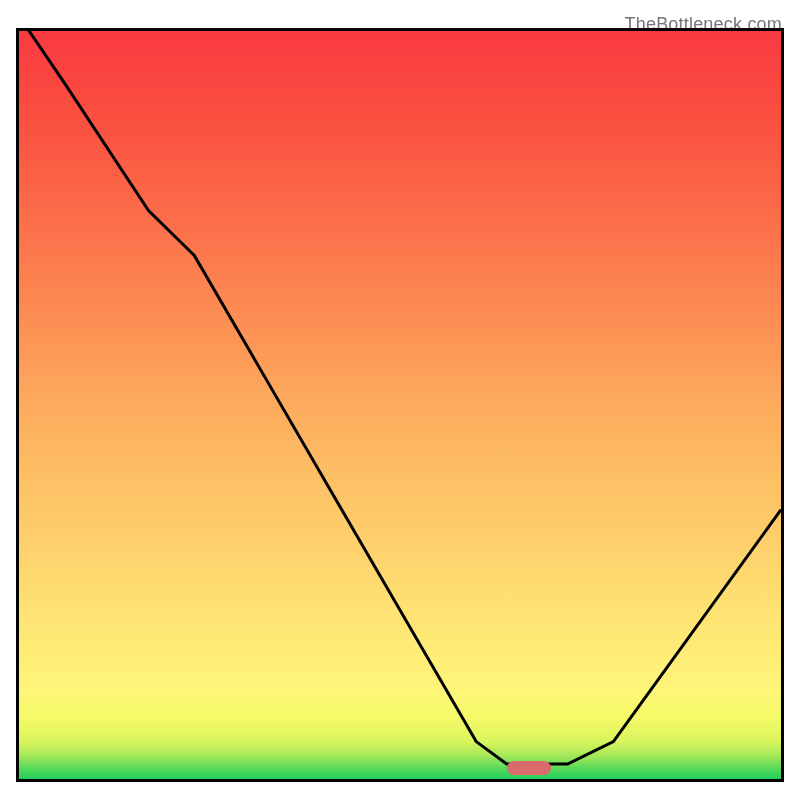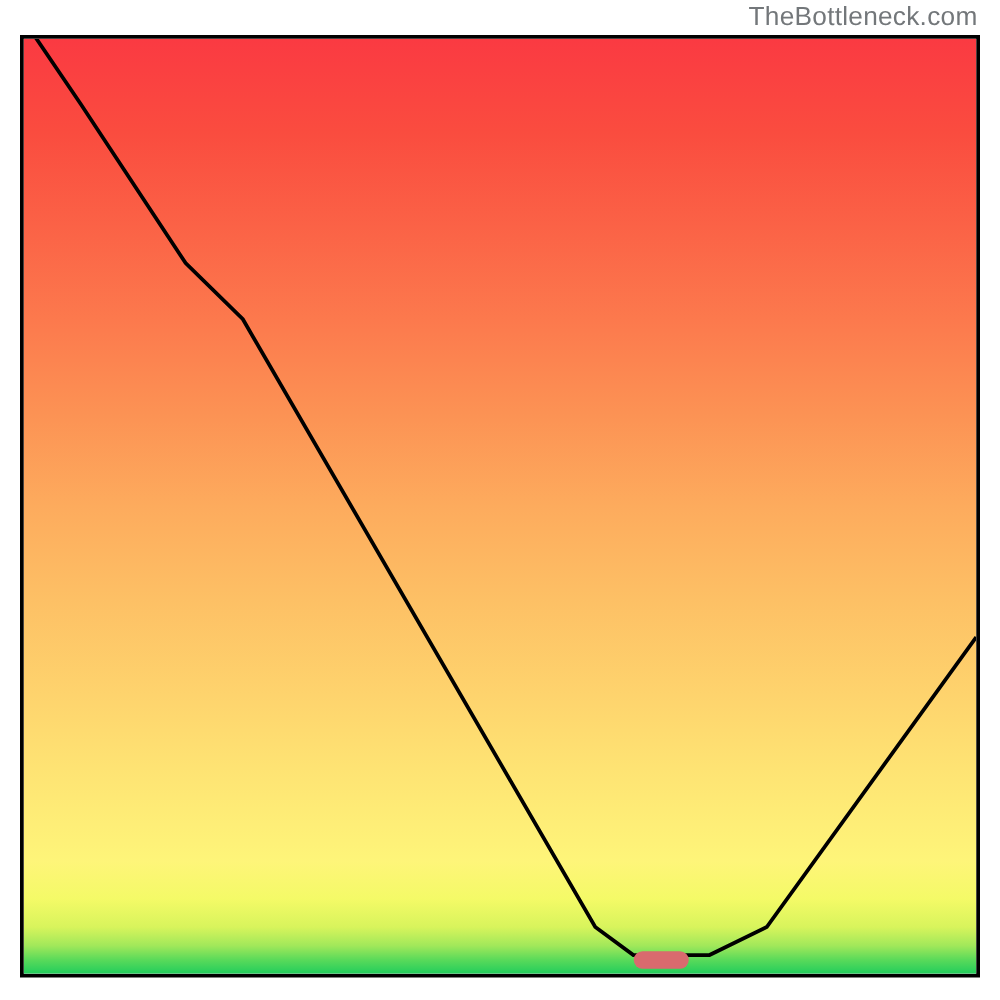--- a/index.html
+++ b/index.html
@@ -6,23 +6,23 @@
   margin: 0;
   padding: 0;
   width: 800px;
   height: 800px;
   background: #fff;
   font-family: Arial, sans-serif;
   position: relative;
 }
 .watermark {
   position: absolute;
-  top: 2px;
+  top: 14px;
   right: 18px;
-  font-size: 21px;
+  font-size: 18px;
   color: #73777a;
   font-weight: 400;
   letter-spacing: 0.2px;
 }
 .chart-container {
   position: absolute;
   top: 28px;
   left: 16px;
   width: 768px;
   height: 754px;

